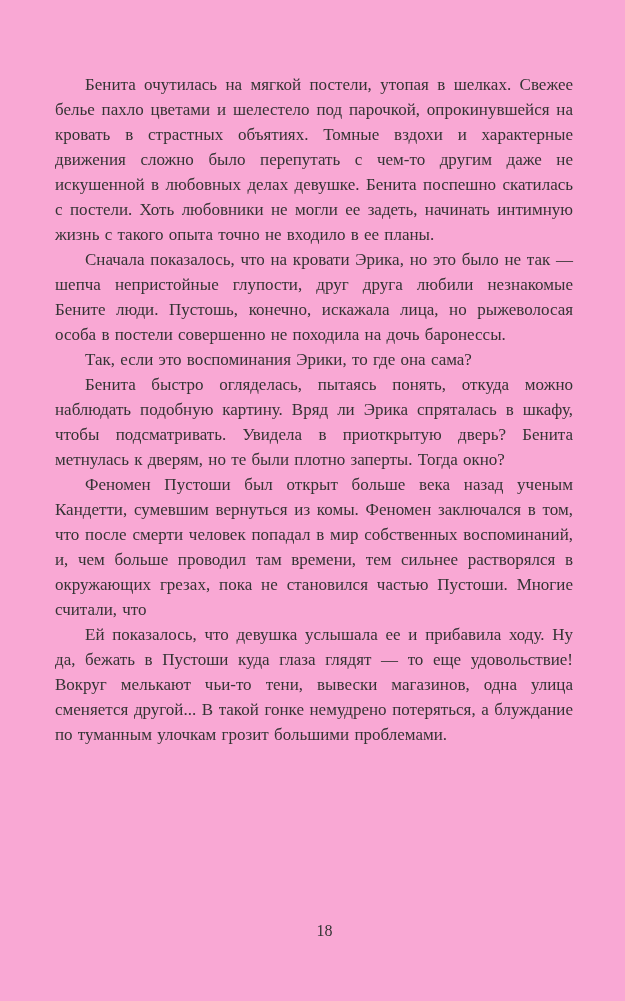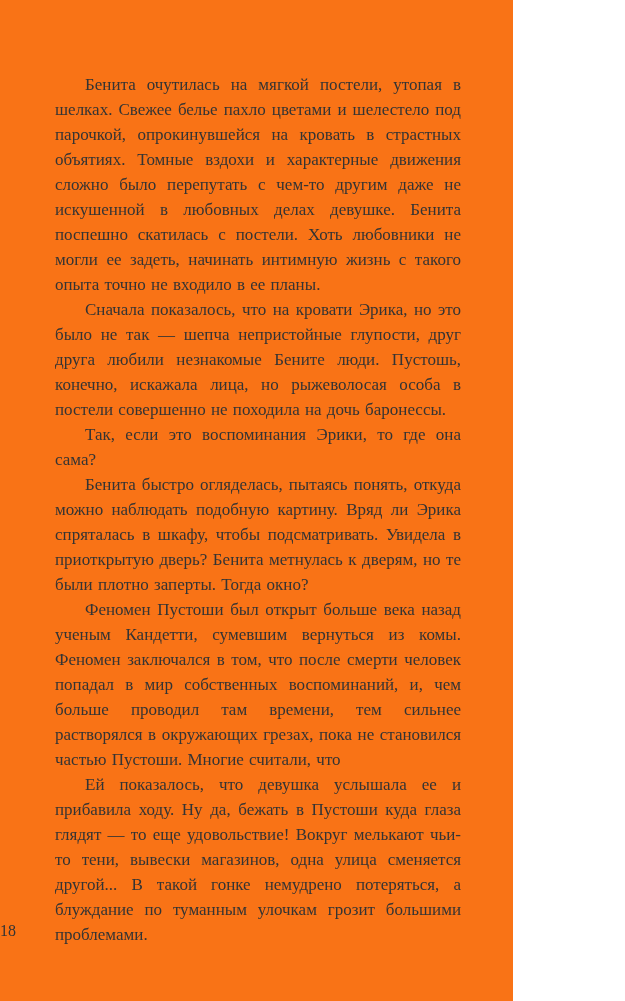--- a/index.html
+++ b/index.html
@@ -9,43 +9,45 @@
   }
   body {
     width: 625px;
     height: 1001px;
     overflow: hidden;
     font-family: "Liberation Serif", "DejaVu Serif", serif;
     color: #343434;
   }
   .page {
     box-sizing: border-box;
-    width: 513px;
+    width: 625px;
     height: 1001px;
     padding: 72px 52px 0 55px;
     position: relative;
-    background: #f97316;
+    background: #f9a8d4;
   }
   .text-block p {
     margin: 0;
     font-size: 17px;
     line-height: 25px;
     text-align: justify;
     text-indent: 30px;
     word-spacing: 1px;
     hyphens: auto;
     -webkit-hyphens: auto;
   }
   .page-number {
     position: absolute;
     left: 0;
     right: 0;
     top: 922px;
+    text-align: center;
     font-size: 16px;
     color: #343434;
+    padding-left: 24px;
   }
 </style>
 </head>
 <body>
 
 <div class="page">
   <div class="text-block">
     <p>Бенита очутилась на мягкой постели, утопая в шелках. Свежее белье пахло цветами и шелестело под парочкой, опрокинувшейся на кровать в страстных объятиях. Томные вздохи и характерные движения сложно было перепутать с чем-то другим даже не искушенной в любовных делах девушке. Бенита поспешно скатилась с постели. Хоть любовники не могли ее задеть, начинать интимную жизнь с такого опыта точно не входило в ее планы.</p>
     <p>Сначала показалось, что на кровати Эрика, но это было не так — шепча непристойные глупости, друг друга любили незнакомые Бените люди. Пустошь, конечно, искажала лица, но рыжеволосая особа в постели совершенно не походила на дочь баронессы.</p>
     <p>Так, если это воспоминания Эрики, то где она сама?</p>

